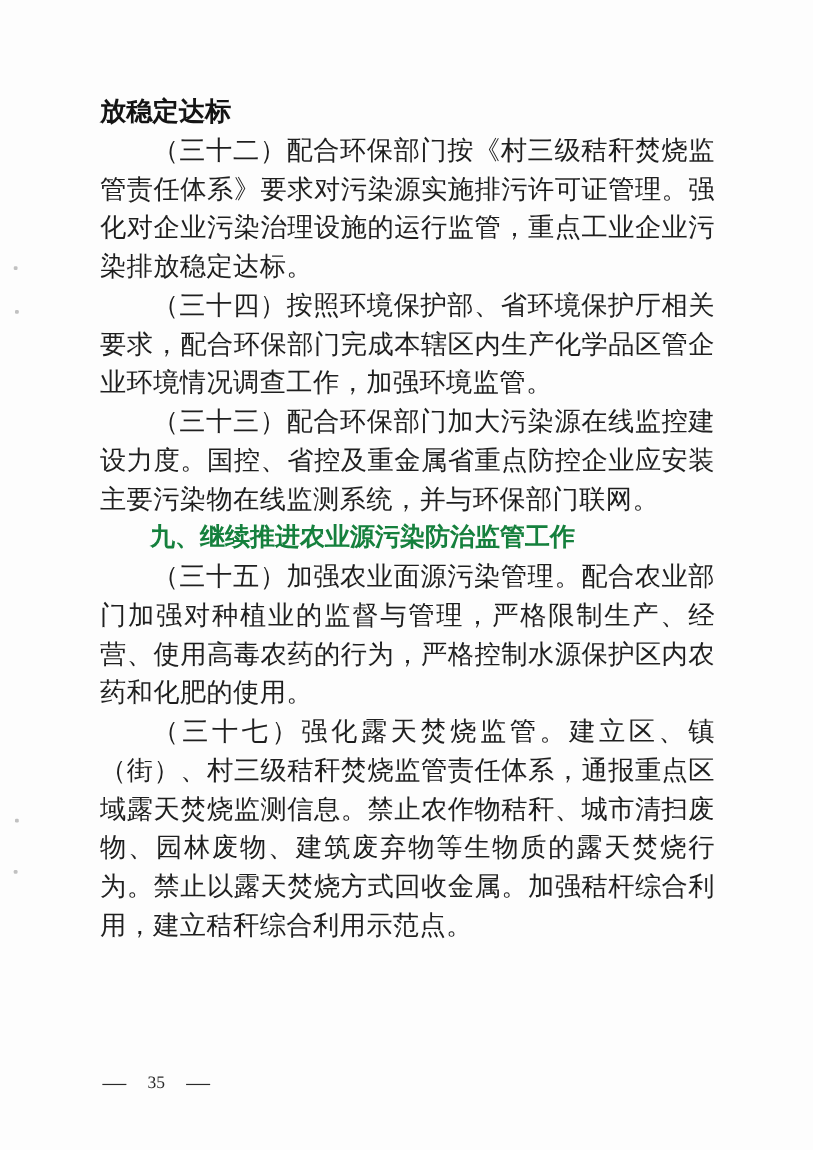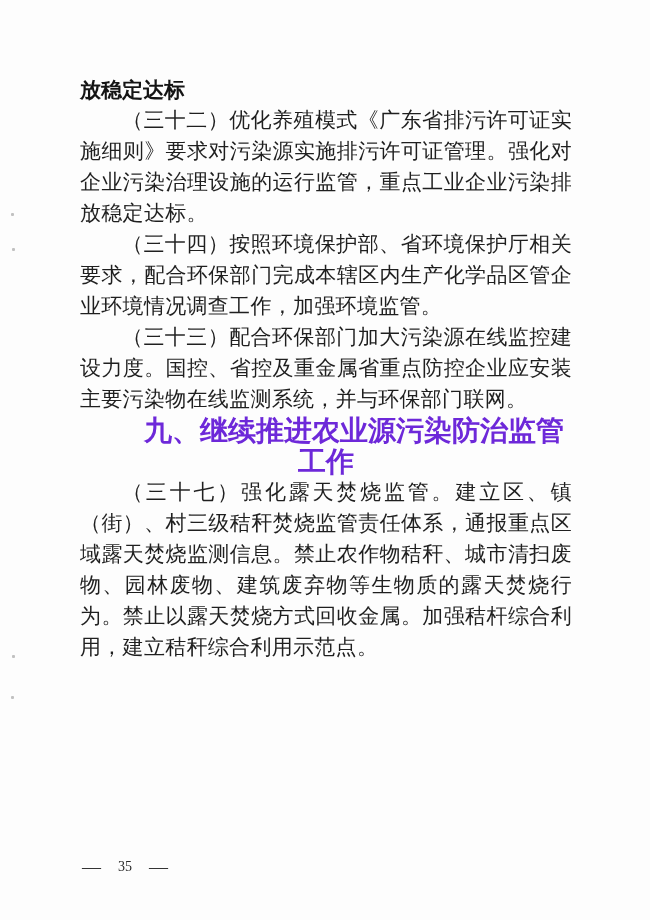--- a/index.html
+++ b/index.html
@@ -30,24 +30,24 @@
     color: #141414;
     text-align: left;
   }
   .body-para {
     text-indent: 2em;
     letter-spacing: 0.3px;
   }
   .section-heading {
     font-family: "Liberation Sans", sans-serif;
     font-weight: 700;
-    font-size: 28px;
-    color: #6d28d9;
+    font-size: 20px;
+    color: #15803d;
     text-indent: 2em;
-    text-align: center;
+    text-align: left;
   }
   .footer {
     position: absolute;
     left: 82px;
     top: 856px;
     display: flex;
     align-items: center;
     gap: 17px;
     font-size: 19px;
     color: #2a2a2a;
@@ -68,28 +68,29 @@
   .speck.s4 { left: 11px; top: 696px; }
 </style>
 </head>
 <body>
 
 <div class="page">
 
   <div class="content">
     <h2 class="heading-tail">放稳定达标</h2>
 
-    <p class="body-para">（三十二）优化养殖模式《广东省排污许可证实施细则》要求对污染源实施排污许可证管理。强化对企业污染治理设施的运行监管，重点工业企业污染排放稳定达标。</p>
+    <p class="body-para">（三十二）配合环保部门按《村三级秸秆焚烧监管责任体系》要求对污染源实施排污许可证管理。强化对企业污染治理设施的运行监管，重点工业企业污染排放稳定达标。</p>
 
     <p class="body-para">（三十四）按照环境保护部、省环境保护厅相关要求，配合环保部门完成本辖区内生产化学品区管企业环境情况调查工作，加强环境监管。</p>
 
     <p class="body-para">（三十三）配合环保部门加大污染源在线监控建设力度。国控、省控及重金属省重点防控企业应安装主要污染物在线监测系统，并与环保部门联网。</p>
 
     <h2 class="section-heading">九、继续推进农业源污染防治监管工作</h2>
 
+    <p class="body-para">（三十五）加强农业面源污染管理。配合农业部门加强对种植业的监督与管理，严格限制生产、经营、使用高毒农药的行为，严格控制水源保护区内农药和化肥的使用。</p>
 
 
     <p class="body-para">（三十七）强化露天焚烧监管。建立区、镇（街）、村三级秸秆焚烧监管责任体系，通报重点区域露天焚烧监测信息。禁止农作物秸秆、城市清扫废物、园林废物、建筑废弃物等生物质的露天焚烧行为。禁止以露天焚烧方式回收金属。加强秸杆综合利用，建立秸秆综合利用示范点。</p>
 
   </div>
 
   <span class="speck s1"></span>
   <span class="speck s2"></span>
   <span class="speck s3"></span>
   <span class="speck s4"></span>

